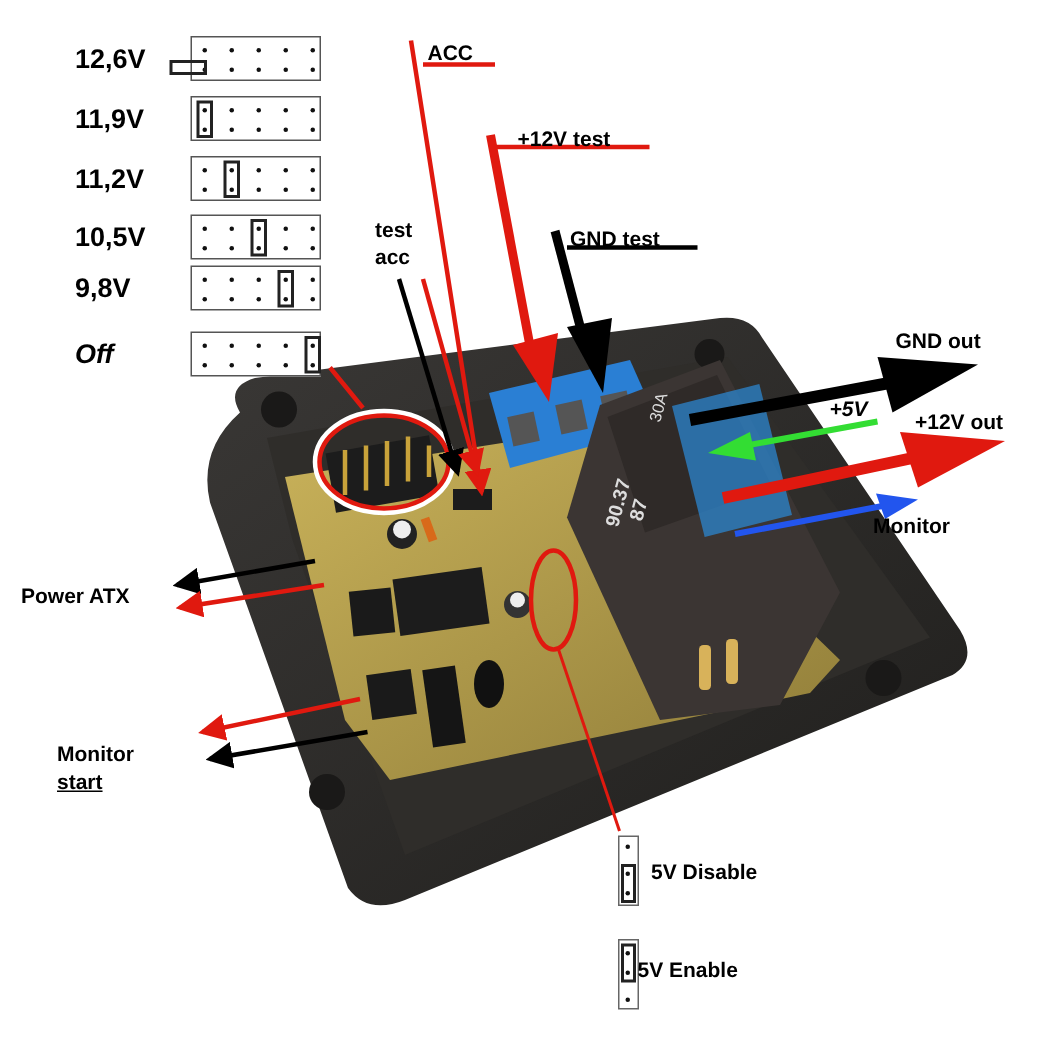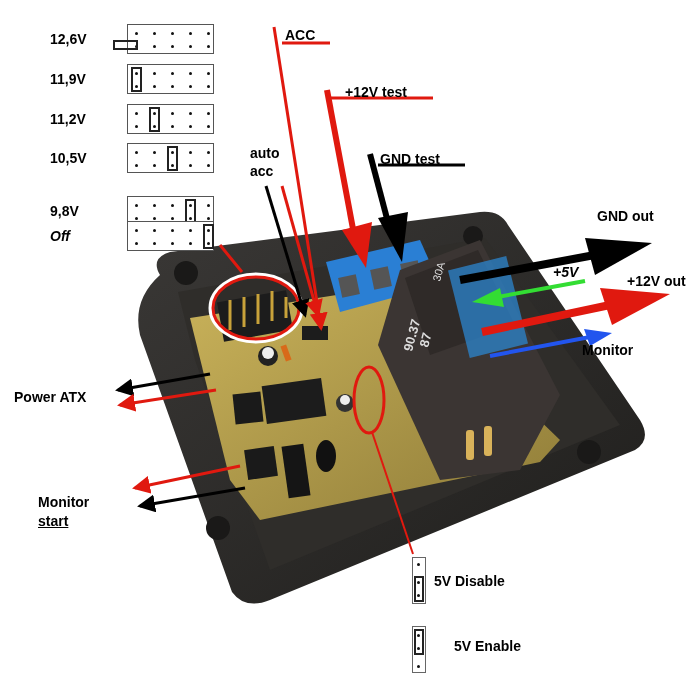--- a/index.html
+++ b/index.html
@@ -1,21 +1,21 @@
 <!DOCTYPE html>
 <html><head>
 <meta charset="utf-8">
 <style>
   html, body { margin:0; padding:0; background:#ffffff; }
   body { width:700px; height:700px; position:relative; overflow:hidden;
          font-family:"Liberation Sans", sans-serif; }
   #stage { position:absolute; left:0; top:0; width:700px; height:700px; }
   .lbl { position:absolute; font-weight:bold; font-size:14px; color:#000; line-height:17px; white-space:nowrap; }
   .jumper-row { position:absolute; left:0; width:230px; height:30px; }
-  .jumper-row .lbl { left:50px; top:7px; font-size:14px; }
+  .jumper-row .lbl { left:50px; top:7px; font-size:18px; }
   .header-box { position:absolute; left:127px; top:0; width:87px; height:30px;
                 border:1px solid #555; background:#fff; box-sizing:border-box; }
   .pin { position:absolute; width:3px; height:3px; border-radius:50%; background:#111; }
   .cap { position:absolute; border:2px solid #222; box-sizing:border-box; background:transparent; }
   .v-header { position:absolute; width:14px; height:47px; border:1px solid #666; background:#fff; box-sizing:border-box; }
 </style>
 </head>
 <body>
 
 <svg id="stage" viewBox="0 0 700 700" width="700" height="700">
@@ -206,21 +206,21 @@
         <span class="pin" style="left: 61px; top: 7px;"></span>
         <span class="pin" style="left: 79px; top: 7px;"></span>
         <span class="pin" style="left: 7px; top: 20px;"></span>
         <span class="pin" style="left: 25px; top: 20px;"></span>
         <span class="pin" style="left: 43px; top: 20px;"></span>
         <span class="pin" style="left: 61px; top: 20px;"></span>
         <span class="pin" style="left: 79px; top: 20px;"></span>
         <span class="cap" style="left: 39px; top: 2px; width: 11px; height: 25px;"></span>
       </div>
   </div>
-  <div class="jumper-row" style="top:196px;">
+  <div class="jumper-row" style="top:177px;">
     <span class="lbl">9,8V</span>
     <div class="header-box">
         <span class="pin" style="left: 7px; top: 7px;"></span>
         <span class="pin" style="left: 25px; top: 7px;"></span>
         <span class="pin" style="left: 43px; top: 7px;"></span>
         <span class="pin" style="left: 61px; top: 7px;"></span>
         <span class="pin" style="left: 79px; top: 7px;"></span>
         <span class="pin" style="left: 7px; top: 20px;"></span>
         <span class="pin" style="left: 25px; top: 20px;"></span>
         <span class="pin" style="left: 43px; top: 20px;"></span>
@@ -243,37 +243,37 @@
         <span class="pin" style="left: 61px; top: 20px;"></span>
         <span class="pin" style="left: 79px; top: 20px;"></span>
         <span class="cap" style="left: 75px; top: 2px; width: 11px; height: 25px;"></span>
       </div>
   </div>
 </div>
 
 <span class="lbl" style="left:285px; top:27px;">ACC</span>
 <span class="lbl" style="left:345px; top:84px;">+12V test</span>
 <span class="lbl" style="left:380px; top:151px;">GND test</span>
-<span class="lbl" style="left:250px; top:145px;">auto</span>
+<span class="lbl" style="left:250px; top:145px;">test</span>
 <span class="lbl" style="left:250px; top:163px;">acc</span>
-<span class="lbl" style="left:597px; top:208px;">GND out</span>
+<span class="lbl" style="left:597px; top:219px;">GND out</span>
 <span class="lbl" style="left:553px; top:264px;font-style:italic;">+5V</span>
-<span class="lbl" style="left:610px; top:273px;margin-left:17px;">+12V out</span>
+<span class="lbl" style="left:610px; top:273px;">+12V out</span>
 <span class="lbl" style="left:582px; top:342px;">Monitor</span>
 <span class="lbl" style="left:14px; top:389px;text-align:center;">Power ATX</span>
 <span class="lbl" style="left:38px; top:494px;">Monitor</span>
 <span class="lbl" style="left:38px; top:513px;text-decoration:underline;">start</span>
 
 <div class="v-header" style="left:412px; top:557px;">
   <span class="pin" style="left:4px; top:5px;"></span>
   <span class="cap" style="left:1px; top:18px; width:10px; height:26px;"></span>
   <span class="pin" style="left:4px; top:23px;"></span>
   <span class="pin" style="left:4px; top:36px;"></span>
 </div>
 <span class="lbl" style="left:434px; top:573px;">5V Disable</span>
 
 <div class="v-header" style="left:412px; top:626px;">
   <span class="cap" style="left:1px; top:2px; width:10px; height:26px;"></span>
   <span class="pin" style="left:4px; top:7px;"></span>
   <span class="pin" style="left:4px; top:20px;"></span>
   <span class="pin" style="left:4px; top:38px;"></span>
 </div>
-<span class="lbl" style="left:454px; top:638px;">5V Enable</span>
+<span class="lbl" style="left:425px; top:638px;">5V Enable</span>
 
 </body></html>

